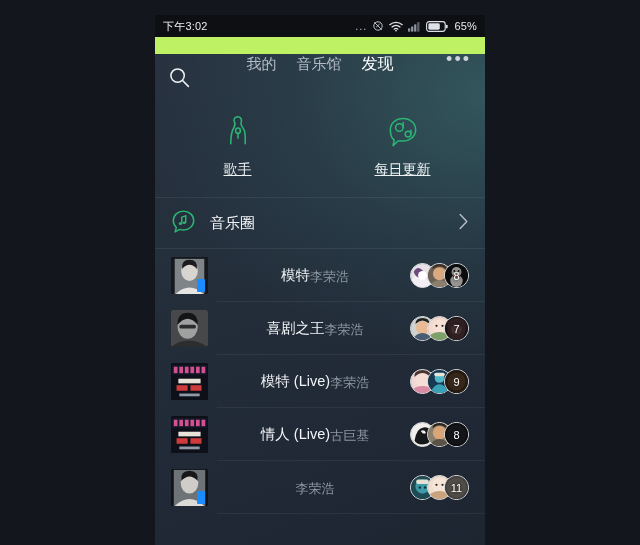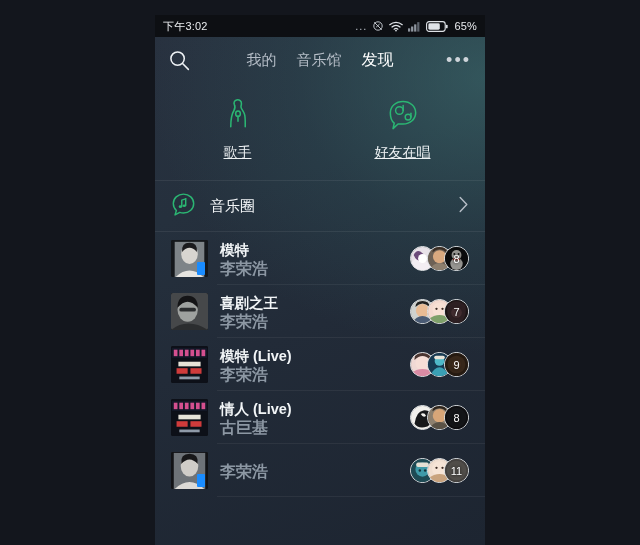--- a/index.html
+++ b/index.html
@@ -49,22 +49,23 @@
     height:508px;
     background:
       radial-gradient(ellipse 150% 80% at 100% 8%, rgba(62,116,116,0.55) 0%, rgba(50,95,100,0.25) 38%, rgba(0,0,0,0) 68%),
       linear-gradient(160deg, #28313f 0%, #25303d 30%, #222b38 55%, #1d2531 100%);
   }
 
   
   #navbar {
     position:relative;
     height:46px;
-    display:flex; align-items:center;
+    display:flex; 
     padding:0 14px;
+    margin-top:17px;
   }
   #navbar .nav-tabs {
     position:absolute; left:0; right:0;
     display:flex; justify-content:center; align-items:baseline; gap:20px;
   }
   .nav-tab {
     font-size:15px; color:#b4bcc6; cursor:pointer;
   }
   .nav-tab.active { color:#ffffff; font-size:16px; }
   .nav-icon-btn { position:relative; z-index:2; cursor:pointer; display:flex; align-items:center; }
@@ -132,25 +133,25 @@
     background:#111;
   }
   .cover .cv-img { position:absolute; inset:0; }
   .cover .cv-tag {
     position:absolute; right:3px; bottom:2px;
     width:8px; height:13px; border-radius:1px;
     background:#1a8cff;
   }
   .song-text {
     margin-left:12px;
-    display:flex; flex-direction:column; justify-content:center;
-    min-width:0; flex:1;font-weight:bold;
+    display:flex; flex-direction:row; justify-content:center;
+    min-width:0; flex:1;
   }
   .song-title { font-size:14.5px; color:#f2f5f7; line-height:17px; white-space:nowrap; }
-  .song-artist { font-size:16px; color:#8c97a3; line-height:15px; margin-top:2px; white-space:nowrap; }
+  .song-artist { font-size:13px; color:#8c97a3; line-height:15px; margin-top:2px; white-space:nowrap; }
   .avatars {
     margin-left:auto;
     display:flex; align-items:center;
     padding-right:4px;
   }
   .av {
     width:25px; height:25px; border-radius:50%;
     border:1.5px solid #e9edf0;
     margin-left:-8px;
     position:relative;
@@ -241,21 +242,21 @@
         <div class="entry">
           <span class="entry-ico">
             <svg width="38" height="38" viewBox="0 0 42 42">
               <path d="M21 6 C29 6 35 11.5 35 18.5 C35 25.5 29 31 21 31 L15.5 31 L10 36 L11.3 30 C8.3 27.8 7 23.6 7 18.5 C7 11.5 13 6 21 6 Z" fill="none" stroke="#2bb673" stroke-width="1.7" stroke-linejoin="round"></path>
               <circle cx="17" cy="16" r="4.2" fill="none" stroke="#2bb673" stroke-width="1.6"></circle>
               <path d="M21.2 16 L21.2 10.5" stroke="#2bb673" stroke-width="1.6" stroke-linecap="round"></path>
               <circle cx="26.6" cy="23.3" r="3.2" fill="none" stroke="#2bb673" stroke-width="1.6"></circle>
               <path d="M29.8 23.3 L29.8 19" stroke="#2bb673" stroke-width="1.6" stroke-linecap="round"></path>
             </svg>
           </span>
-          <span class="entry-label">好友在唱</span>
+          <span class="entry-label">每日更新</span>
         </div>
 
       </div>
 
       <div id="circle-row">
         <span>
           <svg width="25" height="25" viewBox="0 0 26 26">
             <path d="M13 2.2 C19 2.2 23.6 6.6 23.6 12 C23.6 17.4 19 21.8 13 21.8 C11.6 21.8 10.3 21.6 9.1 21.2 L4.2 23.8 L5.6 19.3 C3.6 17.4 2.4 14.8 2.4 12 C2.4 6.6 7 2.2 13 2.2 Z" fill="none" stroke="#2bb673" stroke-width="1.5" stroke-linejoin="round"></path>
               <path d="M15.3 7.1 L15.3 14.1" stroke="#2bb673" stroke-width="1.5" stroke-linecap="round"></path>
               <path d="M15.3 7.1 L11.2 8.4 L11.2 15.1" stroke="#2bb673" stroke-width="1.5" stroke-linecap="round" stroke-linejoin="round" fill="none"></path>

